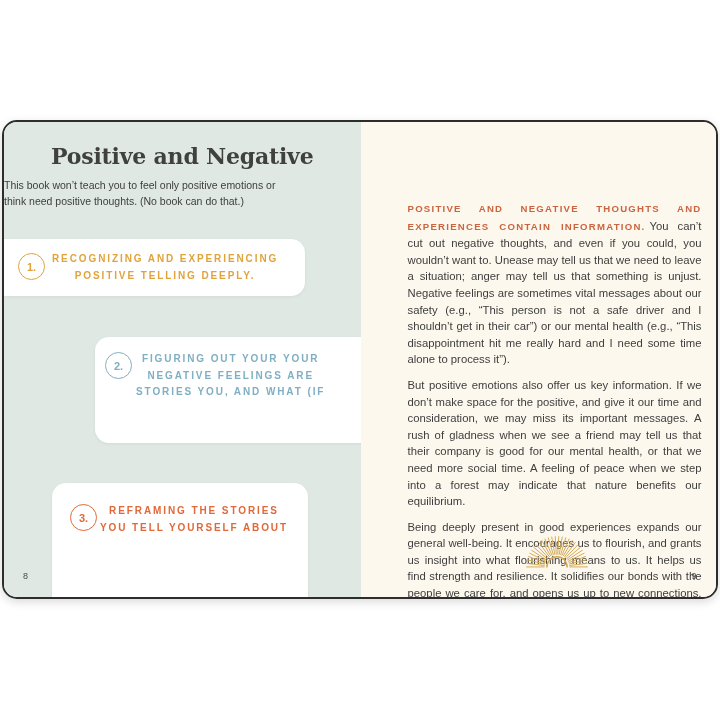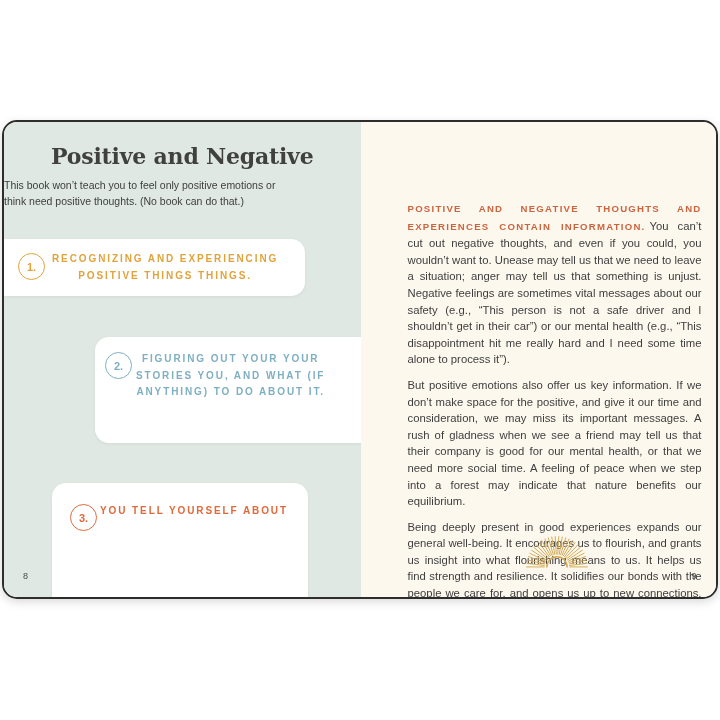--- a/index.html
+++ b/index.html
@@ -65,36 +65,37 @@
 
       <div class="intro">
         <div>This book won’t teach you to feel only positive emotions or</div>
         <div>think need positive thoughts. (No book can do that.)</div>
       </div>
 
       <div class="skill-box box1">
         <div class="num-circle">1.</div>
         <div class="skill-text">
           <div>RECOGNIZING AND EXPERIENCING</div>
-          <div>POSITIVE THINGS THINGS.</div>
+          <div>POSITIVE TELLING DEEPLY.</div>
         </div>
       </div>
 
       <div class="skill-box box2">
         <div class="num-circle">2.</div>
         <div class="skill-text">
           <div>FIGURING OUT YOUR YOUR</div>
+          <div>NEGATIVE FEELINGS ARE</div>
           <div>STORIES YOU, AND WHAT (IF</div>
-          <div>ANYTHING) TO DO ABOUT IT.</div>
         </div>
       </div>
 
       <div class="skill-box box3">
         <div class="num-circle">3.</div>
         <div class="skill-text">
+          <div>REFRAMING THE STORIES</div>
           <div>YOU TELL YOURSELF ABOUT</div>
         </div>
       </div>
 
       <div class="page-number pn-left">8</div>
     </div>
 
     <div class="page page-right">
       <div class="body-block">
         <p><span class="lead-in">POSITIVE AND NEGATIVE THOUGHTS AND EXPERIENCES CONTAIN INFORMATION.</span><span>You can’t cut out negative thoughts, and even if you could, you wouldn’t want to. Unease may tell us that we need to leave a situation; anger may tell us that something is unjust. Negative feelings are sometimes vital messages about our safety (e.g., “This person is not a safe driver and I shouldn’t get in their car”) or our mental health (e.g., “This disappointment hit me really hard and I need some time alone to process it”).</span></p>

